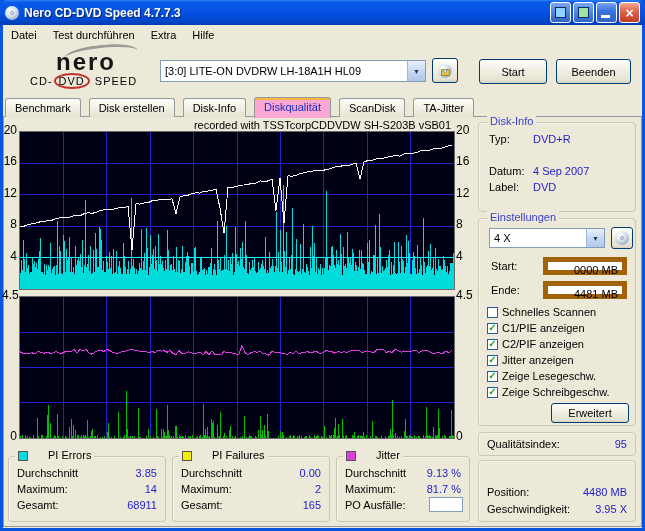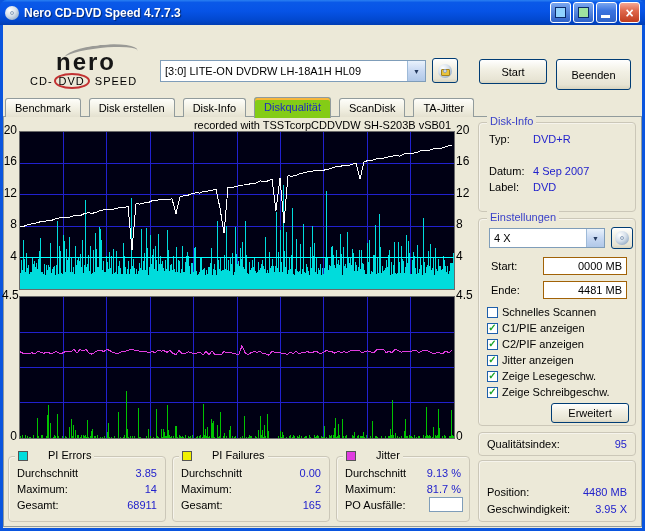--- a/index.html
+++ b/index.html
@@ -35,27 +35,27 @@
   .product{position:absolute;left:2px;top:30px;font-weight:normal;font-size:11px;letter-spacing:1px;white-space:nowrap;}
   .circled{border:2px solid #C23232;border-radius:50%;padding:0 3px;margin:0 1px;}
   
   .combo{position:absolute;background:#fff;border:1px solid #7F9DB9;display:flex;align-items:center;box-sizing:border-box;}
   .combo-text{flex:1;padding:0 4px;white-space:nowrap;overflow:hidden;}
   .combo-arrow{width:17px;align-self:stretch;background:linear-gradient(180deg,#E9F2FC,#C7D8F2 50%,#B0C8E8);
     border-left:1px solid #9EBAD8;display:flex;align-items:center;justify-content:center;font-size:7px;color:#23395E;}
   .xpbtn{position:absolute;border:1px solid #003C74;border-radius:3px;box-sizing:border-box;
     background:linear-gradient(180deg,#fff,#F2F0E4 40%,#E7E4D4 85%,#D8D4C0);
     display:flex;align-items:center;justify-content:center;cursor:default;}
-  .tfield{position:absolute;background:#fff;border:1px solid #a16207;box-sizing:border-box;
+  .tfield{position:absolute;background:#fff;border:5px solid #a16207;box-sizing:border-box;
     text-align:right;padding:1px 4px;line-height:14px;}
   
   .tabstrip{position:absolute;left:5px;top:95px;height:22px;display:flex;align-items:flex-end;gap:8px;z-index:3;}
   .tab{border:1px solid #919B9C;border-bottom:none;border-radius:3px 3px 0 0;padding:3px 9px;
     background:linear-gradient(#FEFEFA,#F0EEE0 60%,#E4E1D0);white-space:nowrap;}
-  .tab.active{background:#84cc16;box-shadow:inset 0 2px 0 #F7B73C;color:#1F2BBF;padding-bottom:5px;margin-bottom:-1px;}
+  .tab.active{background:#f9a8d4;box-shadow:inset 0 2px 0 #F7B73C;color:#1F2BBF;padding-bottom:5px;margin-bottom:-1px;}
   .panel{position:absolute;left:3px;top:116px;width:639px;height:411px;border:1px solid #919B9C;background:#ECE9D8;box-sizing:border-box;z-index:1;}
   
   .chart-title{position:absolute;left:3px;top:119px;width:639px;text-align:center;z-index:2;}
   #chartArea{position:absolute;left:2px;top:118px;width:472px;height:332px;z-index:2;}
   #chartArea svg{position:absolute;border:1px solid #6A6A6A;display:block;background:#000;}
   #topChart{left:17px;top:13px;} #bottomChart{left:17px;top:178px;}
   .ticklab{position:absolute;font-size:12px;color:#000;line-height:11px;}
   
   .group{position:absolute;border:1px solid #CBC7B8;border-radius:4px;box-sizing:border-box;z-index:2;
     box-shadow:inset 1px 1px 0 rgba(255,255,255,.5);}
@@ -92,38 +92,44 @@
       <span class="tbtn ex">
           <span class="sq green"></span>
         </span>
       <span class="tbtn minb"></span>
       <span class="tbtn closeb">
           <span>×</span>
         </span>
     </span>
   </div>
 
+  <div class="menubar" id="menubar">
+      <span class="menu-item">Datei</span>
+      <span class="menu-item">Test durchführen</span>
+      <span class="menu-item">Extra</span>
+      <span class="menu-item">Hilfe</span>
+    </div>
 
   <div class="logo">
     <div class="swoosh"></div>
     <div class="brand">nero</div>
     <div class="product"><span>CD-</span><span class="circled">DVD</span><span> SPEED</span></div>
   </div>
 
   <div class="combo" style="left:160px;top:60px;width:266px;height:22px">
     <span class="combo-text">[3:0]   LITE-ON DVDRW LH-18A1H HL09</span>
     <span class="combo-arrow">▼</span>
   </div>
   <div class="xpbtn" style="left:432px;top:58px;width:26px;height:25px">
     <span class="disc">
         <span class="hand"></span>
       </span>
   </div>
   <div class="xpbtn" style="left:479px;top:59px;width:68px;height:25px">Start</div>
-  <div class="xpbtn" style="left:556px;top:59px;width:75px;height:31px">Beenden</div>
+  <div class="xpbtn" style="left:556px;top:59px;width:75px;height:25px">Beenden</div>
 
   <div class="tabstrip" id="tabstrip">
       <span class="tab">Benchmark</span>
       <span class="tab">Disk erstellen</span>
       <span class="tab">Disk-Info</span>
       <span class="tab active">Diskqualität</span>
       <span class="tab">ScanDisk</span>
       <span class="tab">TA-Jitter</span>
     </div>
   <div class="panel"></div>

